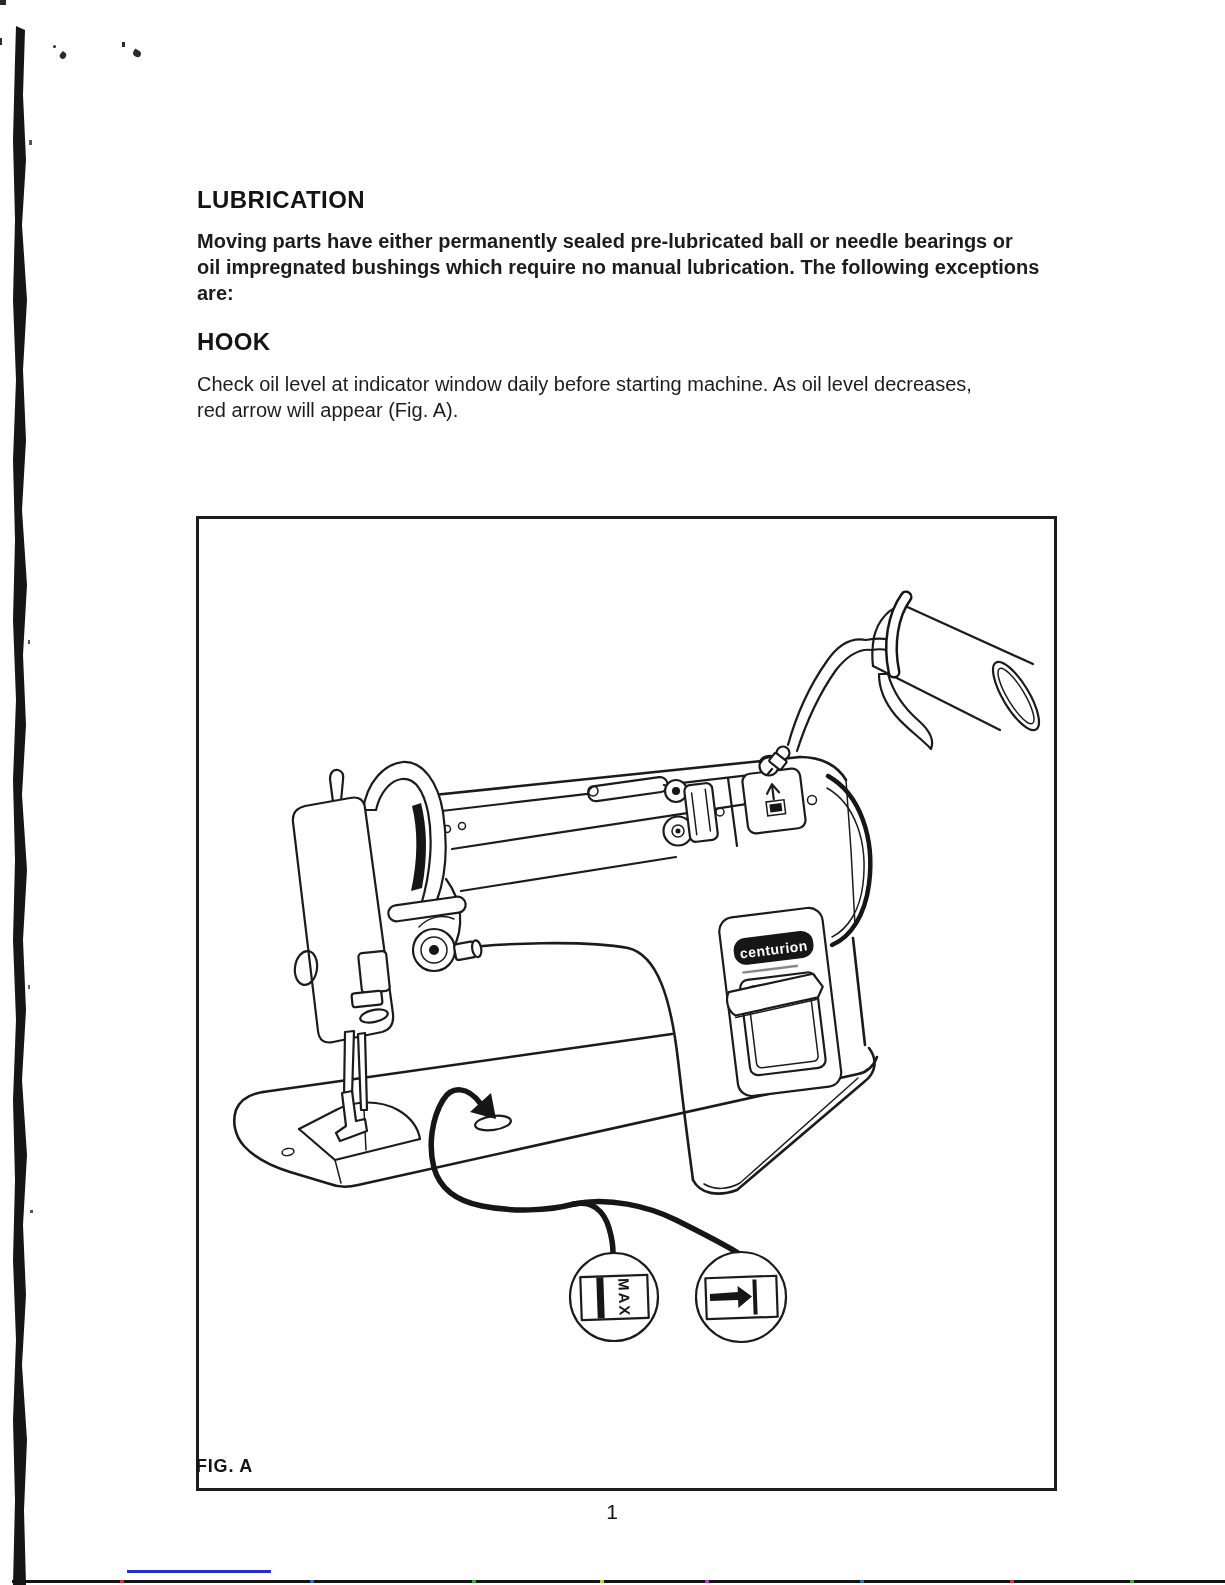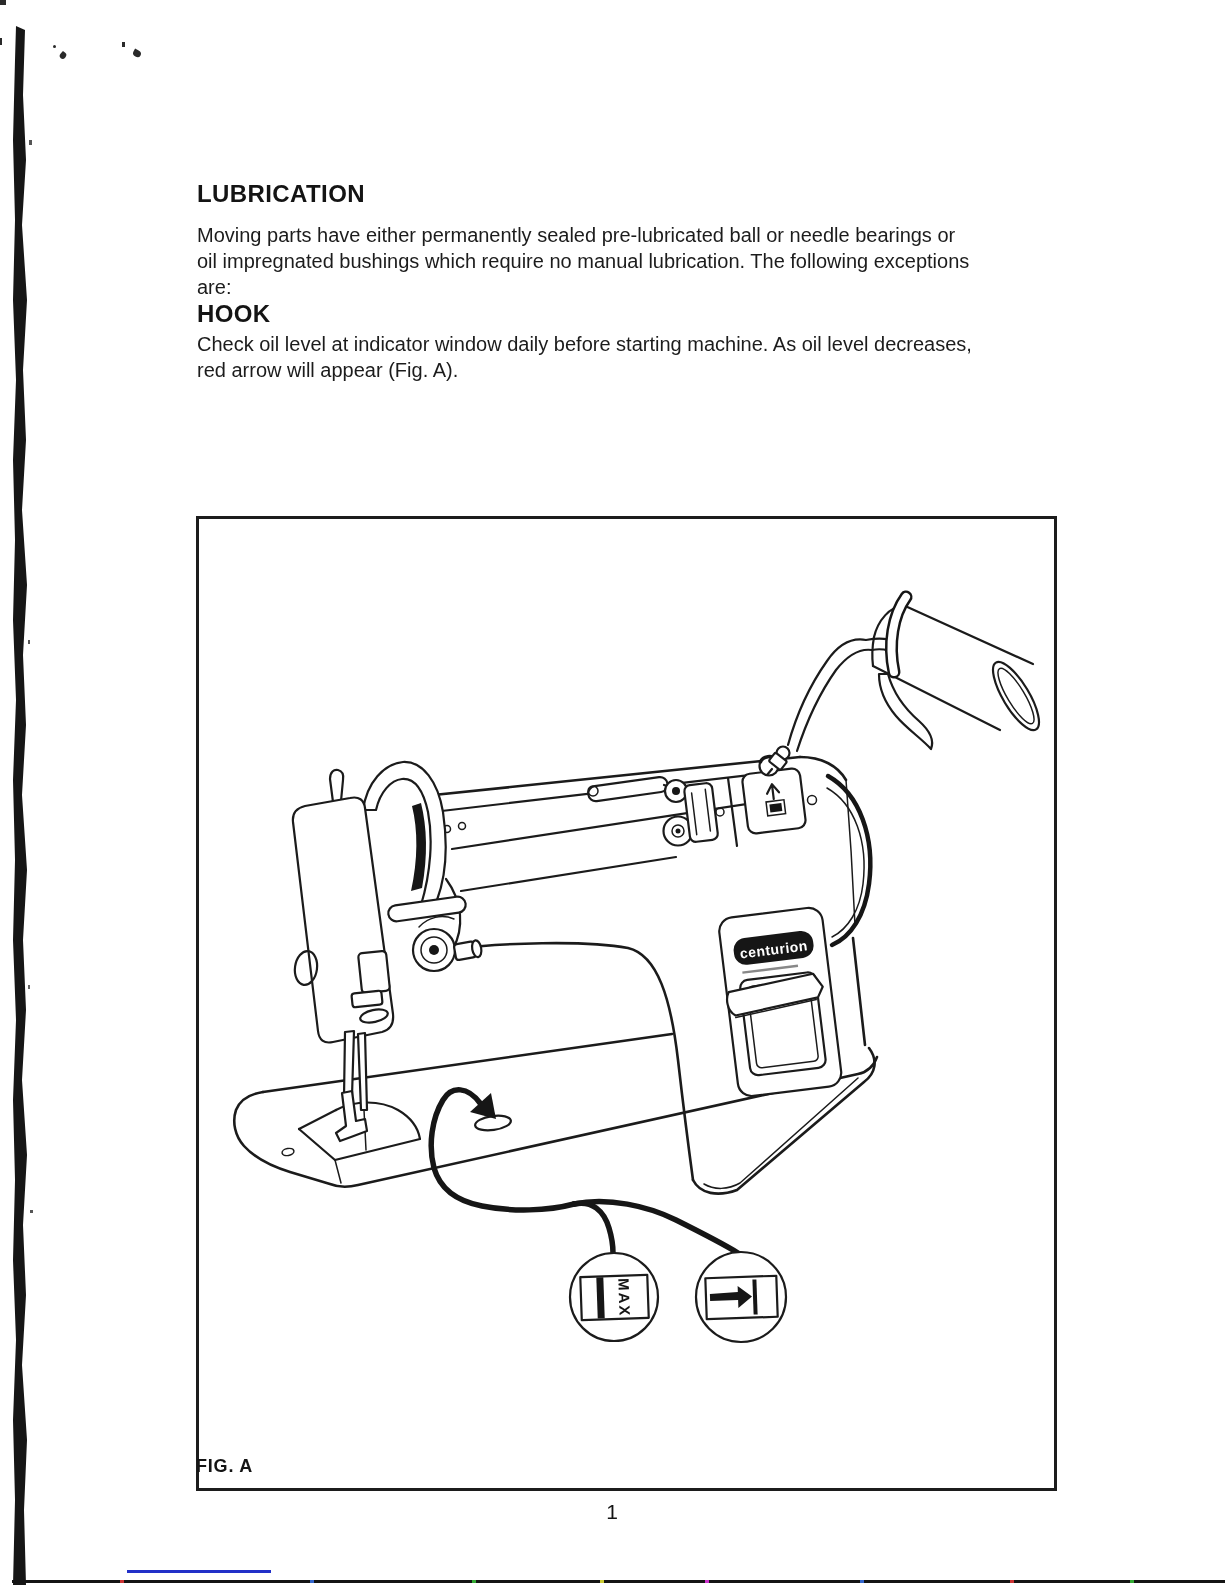--- a/index.html
+++ b/index.html
@@ -1,22 +1,22 @@
 <!DOCTYPE html>
 <html><head>
 <meta charset="utf-8">
 <style>
   html,body{margin:0;padding:0;background:#e8e8e8;}
   .page{position:relative;width:1225px;height:1585px;background:#ffffff;overflow:hidden;
         font-family:"Liberation Sans",sans-serif;color:#1a1a1a;}
-  .textblock{position:absolute;left:197px;top:181px;width:856px;}
+  .textblock{position:absolute;left:197px;top:187px;width:856px;}
   .h-main{font-size:24px;font-weight:bold;letter-spacing:.4px;line-height:26px;margin:0 0 15px 0;color:#141414;}
-  .h-sub{font-size:24px;font-weight:bold;letter-spacing:.4px;line-height:26px;margin:0 0 4px 0;color:#141414;}
+  .h-sub{font-size:24px;font-weight:bold;letter-spacing:.4px;line-height:26px;margin:0 0 16px 0;color:#141414;}
   .para{font-size:20px;line-height:26px;margin:0 0 5px 0;white-space:pre-line;color:#1c1c1c;}
-  .para.gap{margin-bottom:1px;}
+  .para.gap{margin-bottom:23px;font-weight:bold;}
   .figure-box{position:absolute;left:196px;top:516px;width:855px;height:969px;border:3px solid #1c1c1c;background:transparent;}
   .fig-caption{position:absolute;left:196px;top:1456px;width:861px;text-align:left;
                font-size:18px;font-weight:bold;letter-spacing:.8px;color:#141414;}
   .page-number{position:absolute;left:196px;top:1500px;width:832px;text-align:center;font-size:21px;color:#141414;}
   .artsvg{position:absolute;left:0;top:0;width:1225px;height:1585px;}
   .speck{position:absolute;background:#2a2a2a;}
   .blue-line{position:absolute;left:127px;top:1570px;width:144px;height:3px;background:#2230c8;}
   .bottom-noise{position:absolute;left:12px;top:1580px;width:1213px;height:3px;background:#141414;}
   .noise-dot{position:absolute;width:4px;height:3px;top:1580px;}
   svg text{font-family:"Liberation Sans",sans-serif;}

